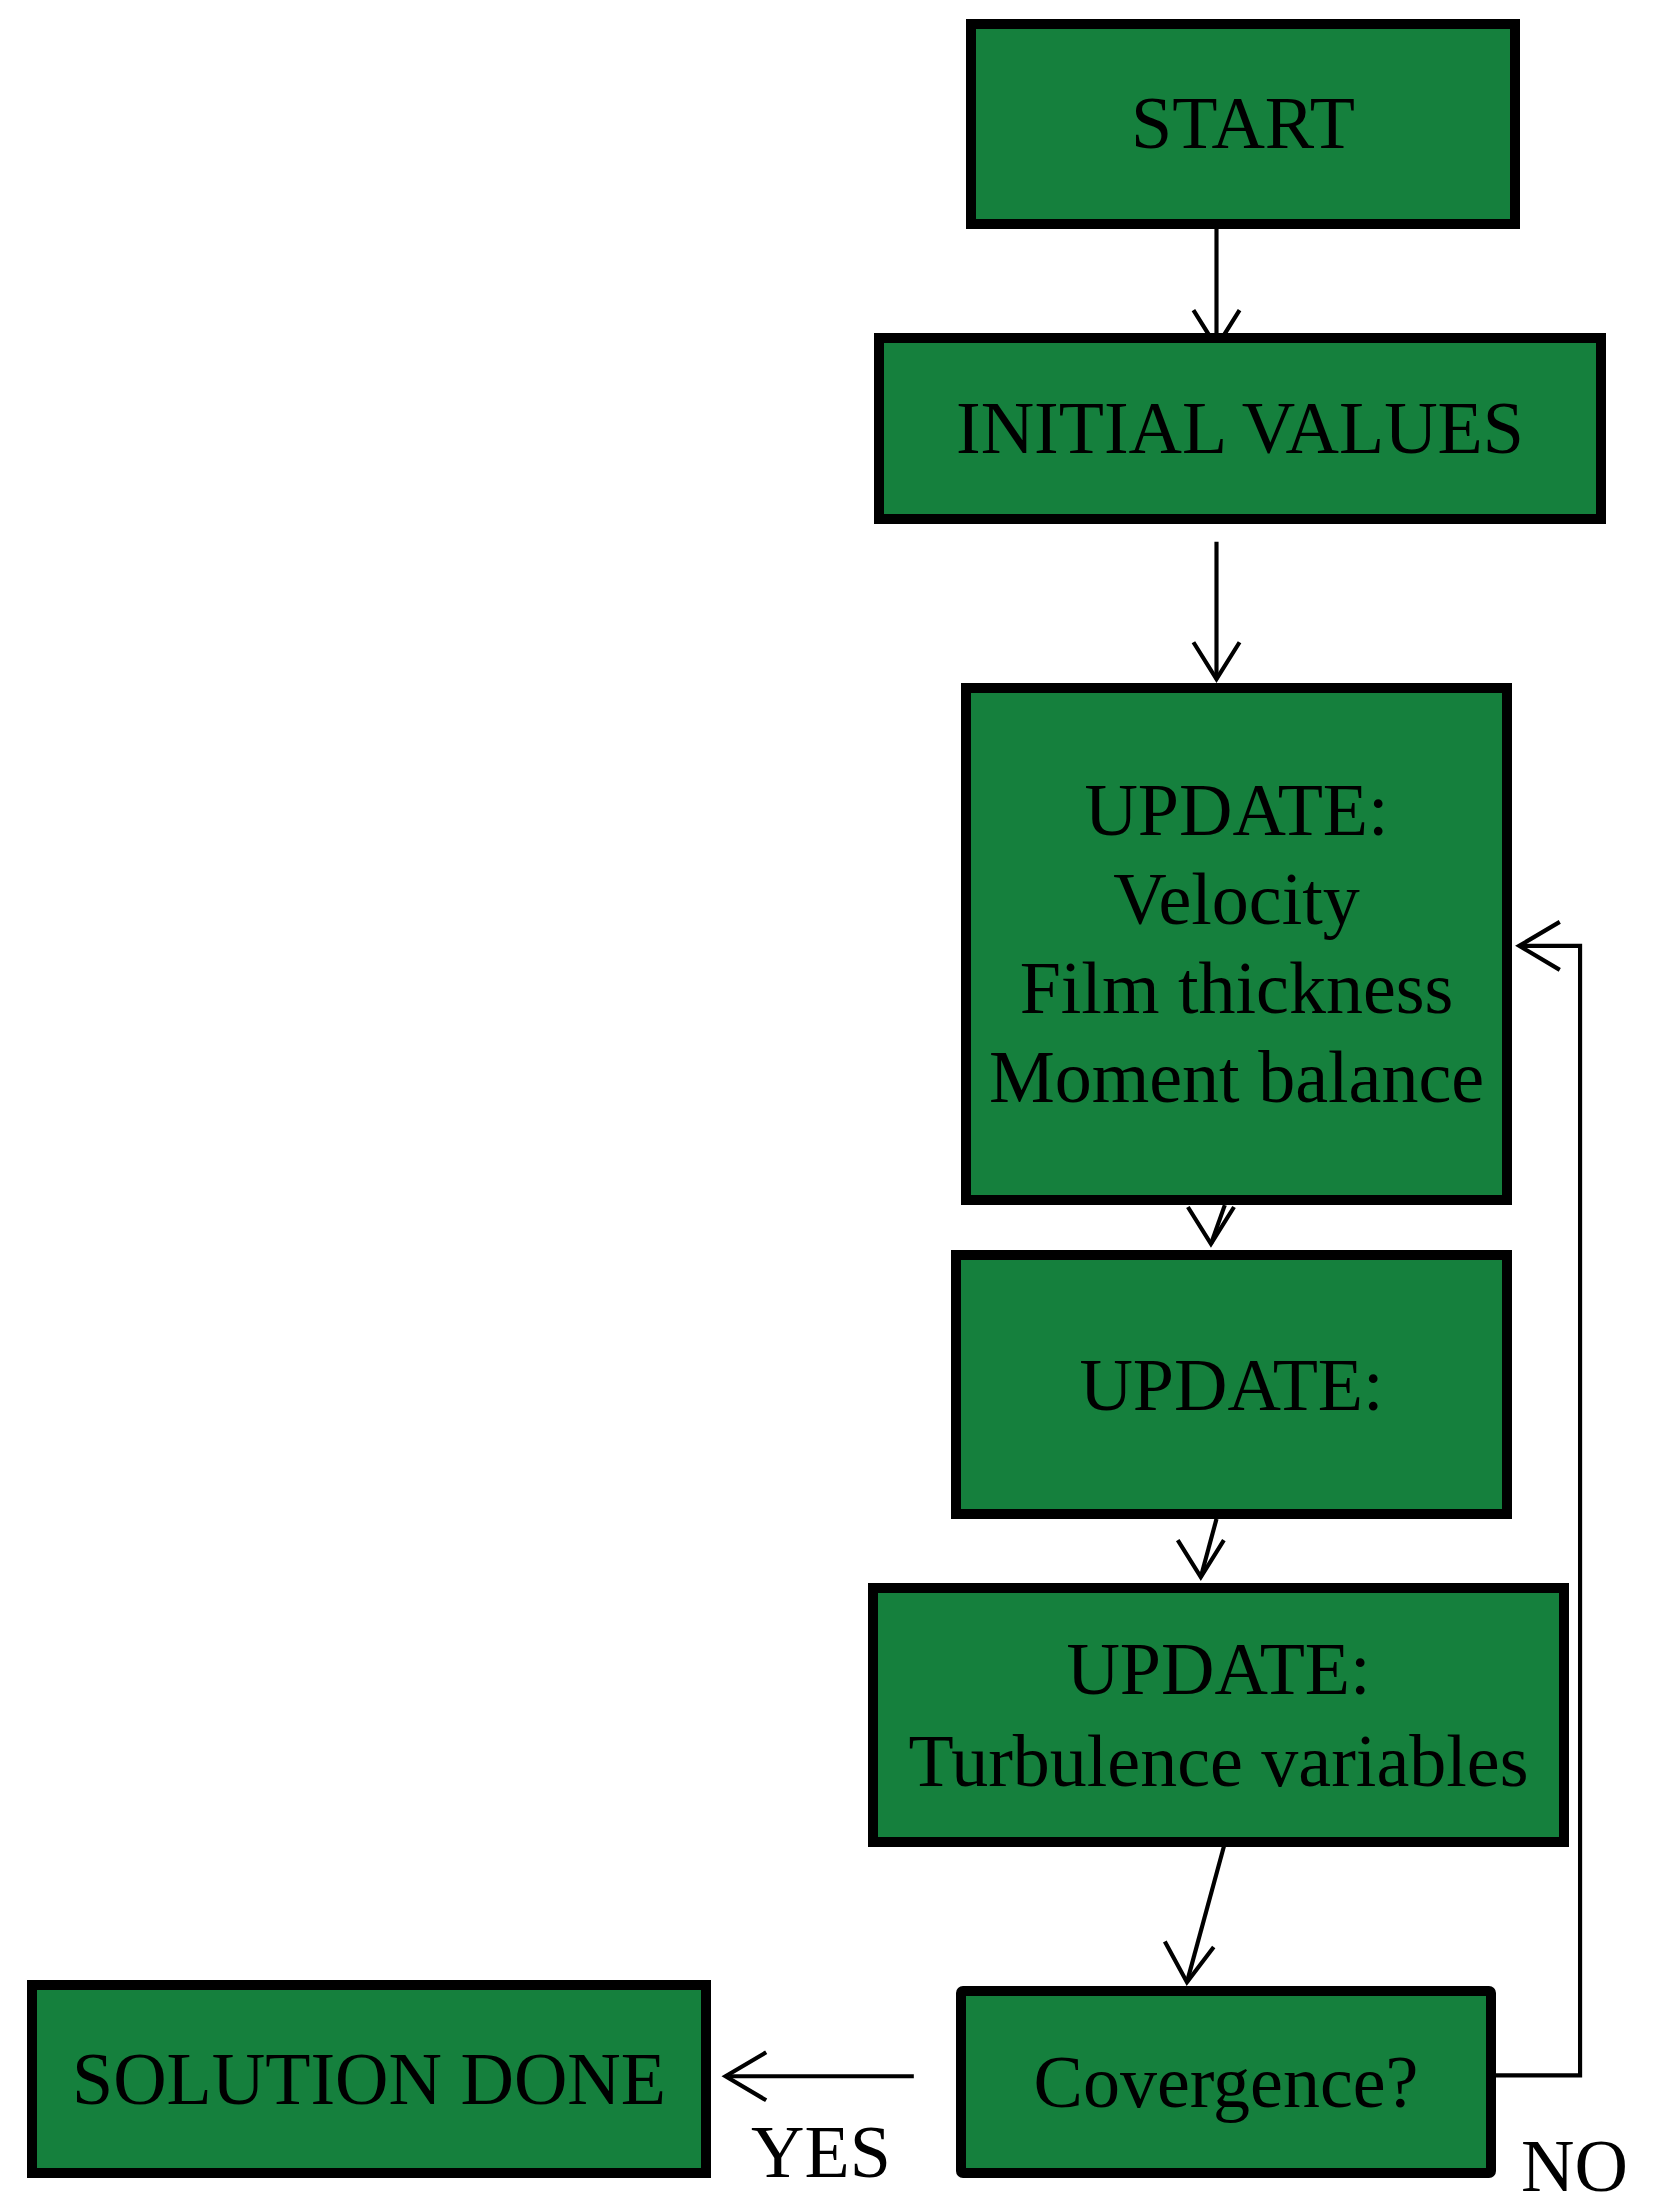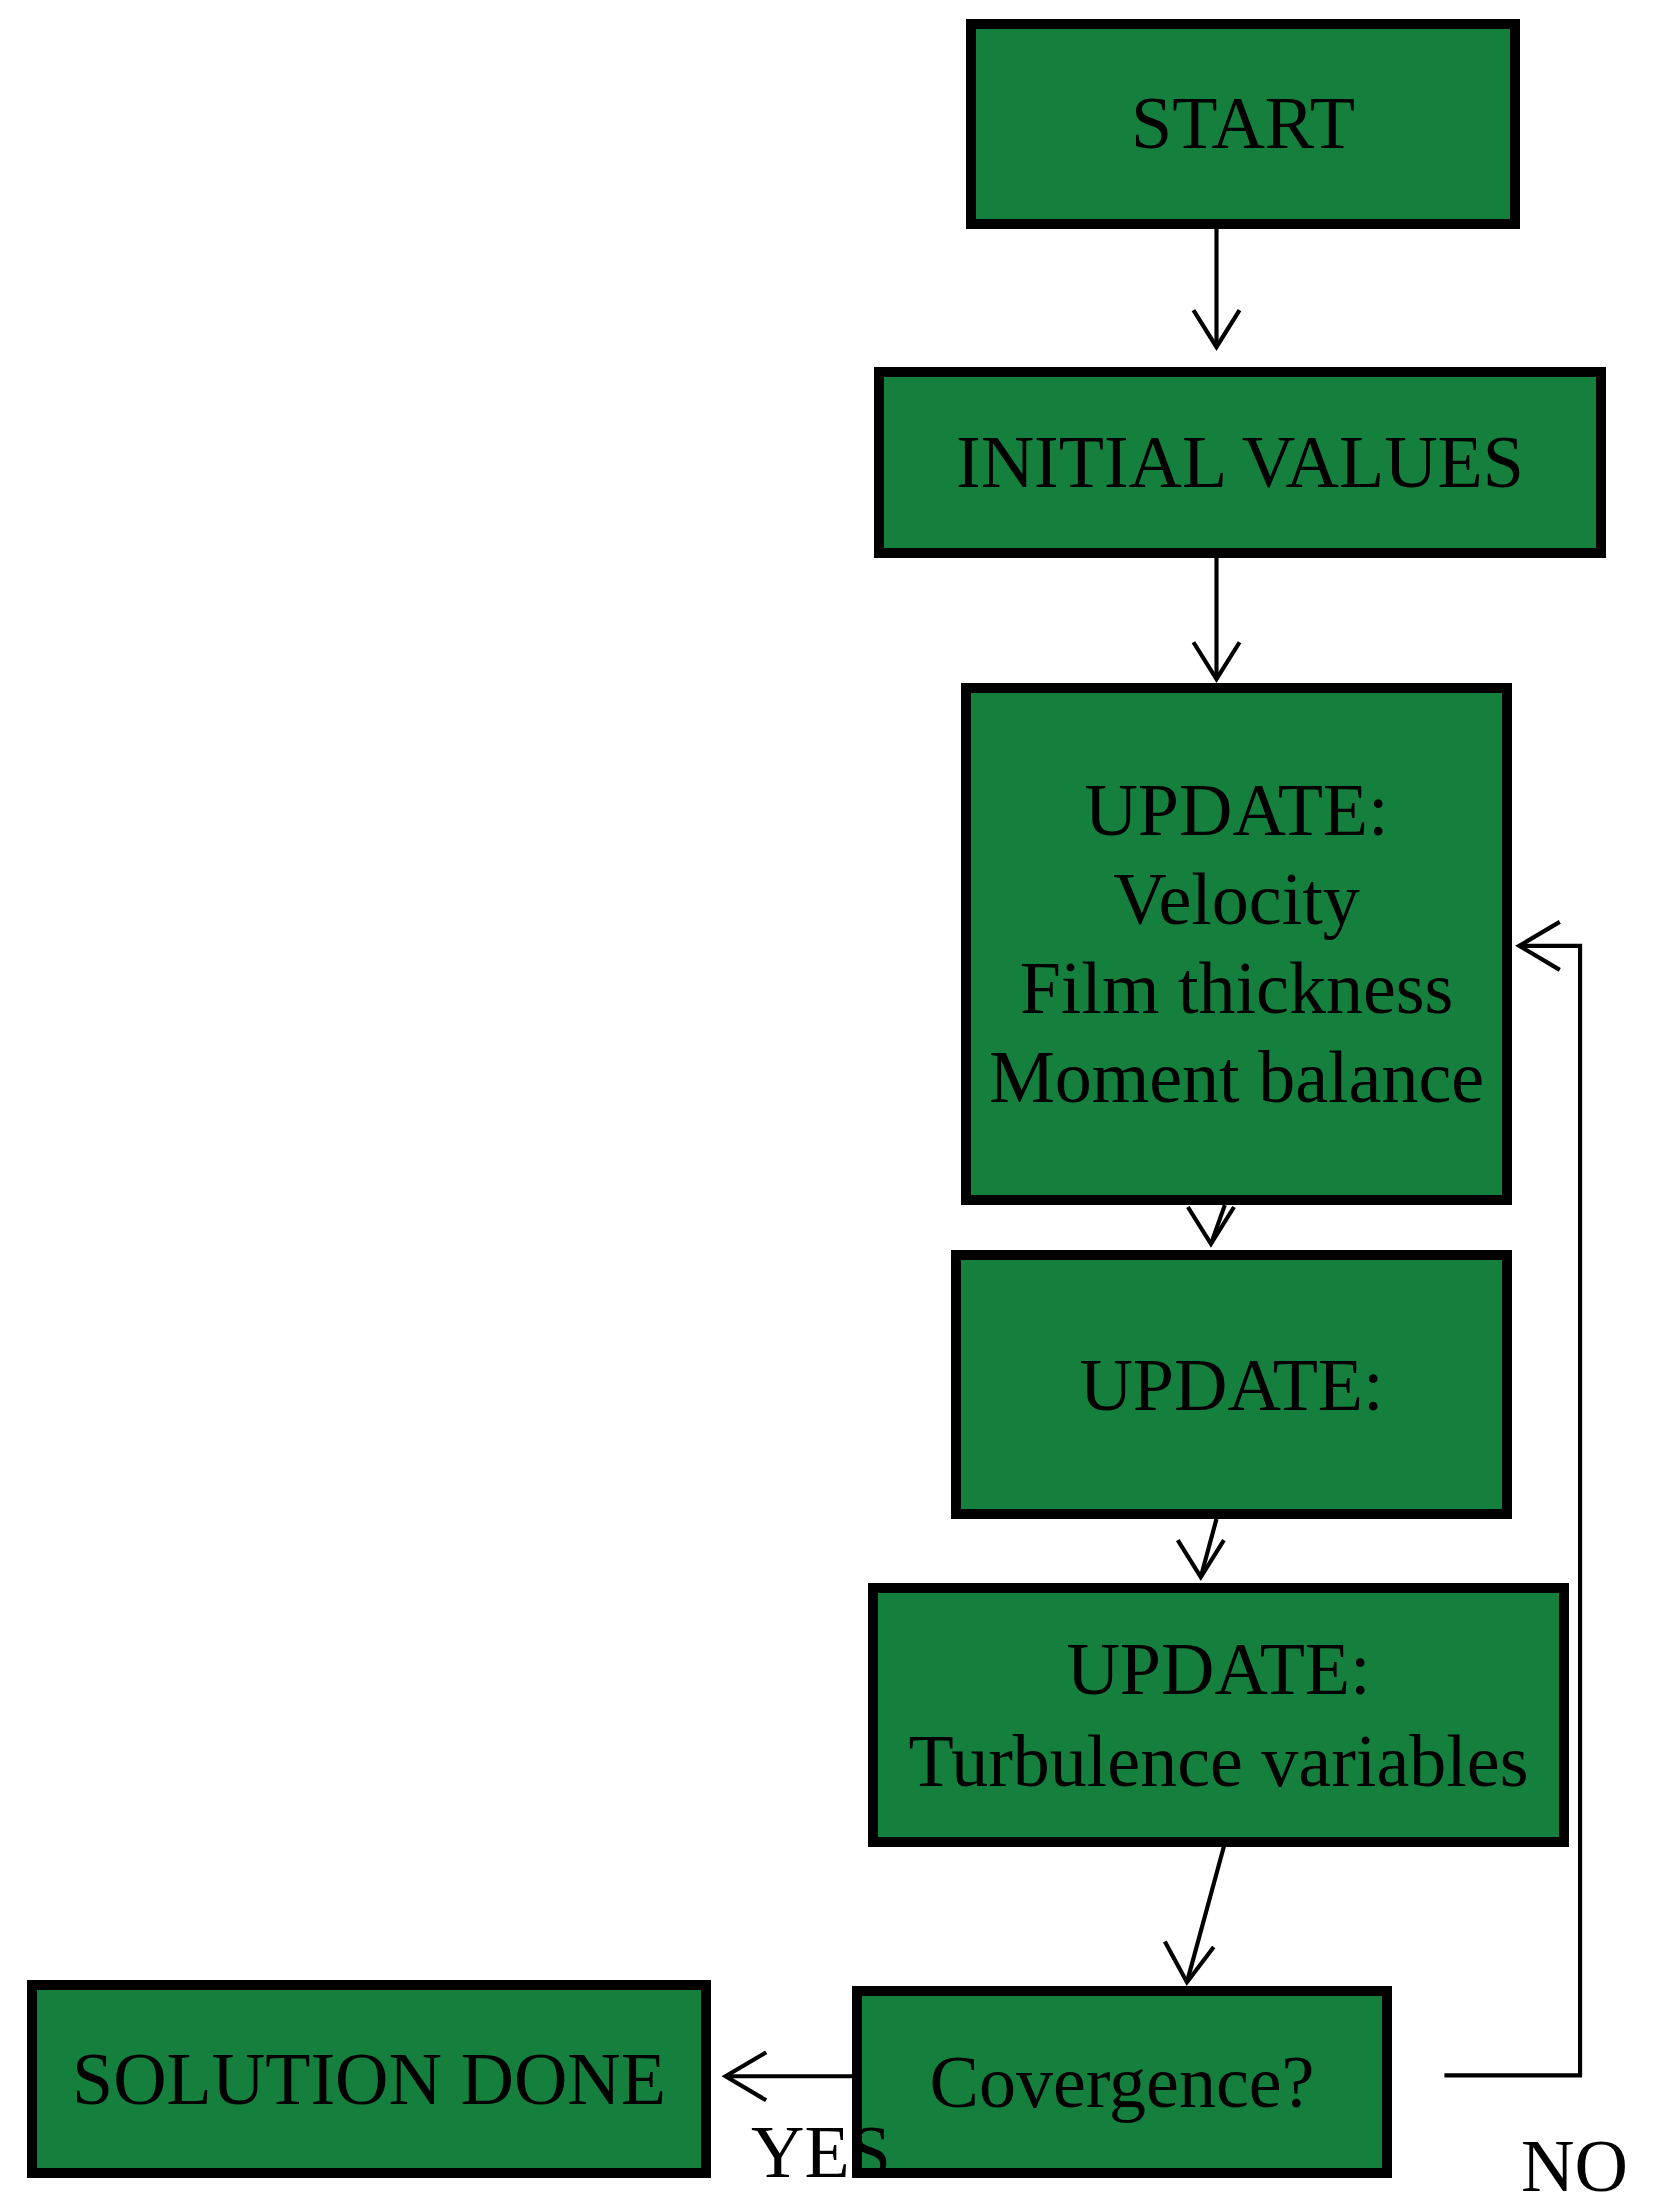--- a/index.html
+++ b/index.html
@@ -73,41 +73,41 @@
     <g>
       <path d="M 1565 2249 L 1712 2249 L 1712 1025 L 1650 1025"></path>
       <polyline points="1690,999 1646,1025 1690,1051"></polyline>
     </g>
   </svg>
 
   <div class="node" style="left:966px; top:18.5px; width:554px; height:210px;">
     <div class="nline">START</div>
   </div>
 
-  <div class="node" style="left:874px; top:367px; width:732px; height:191px;">
+  <div class="node" style="left:874px; top:333px; width:732px; height:191px;">
     <div class="nline">INITIAL VALUES</div>
   </div>
 
   <div class="node lh96" style="left:961px; top:683px; width:551px; height:522px;">
     <div class="nline">UPDATE:</div>
     <div class="nline">Velocity</div>
     <div class="nline">Film thickness</div>
     <div class="nline">Moment balance</div>
   </div>
 
   <div class="node lh100" style="left:951px; top:1250px; width:561px; height:269px;">
     <div class="nline">UPDATE:</div>
   </div>
 
   <div class="node lh100" style="left:868px; top:1583px; width:701px; height:264px;">
     <div class="nline">UPDATE:</div>
     <div class="nline">Turbulence variables</div>
   </div>
 
-  <div class="node" style="left:852px; top:1986px; width:540px; height:192px;">
+  <div class="node" style="left:956px; top:1986px; width:540px; height:192px;border-radius:7px;">
     <div class="nline">Covergence?</div>
   </div>
 
   <div class="node" style="left:27px; top:1980px; width:684px; height:198px;">
     <div class="nline">SOLUTION DONE</div>
   </div>
 
   <div class="edge-label" style="left:727px; top:2115px;margin-left:24px;">YES</div>
 
   <div class="edge-label" style="left:1521px; top:2101px;margin-top:28px;">NO</div>

